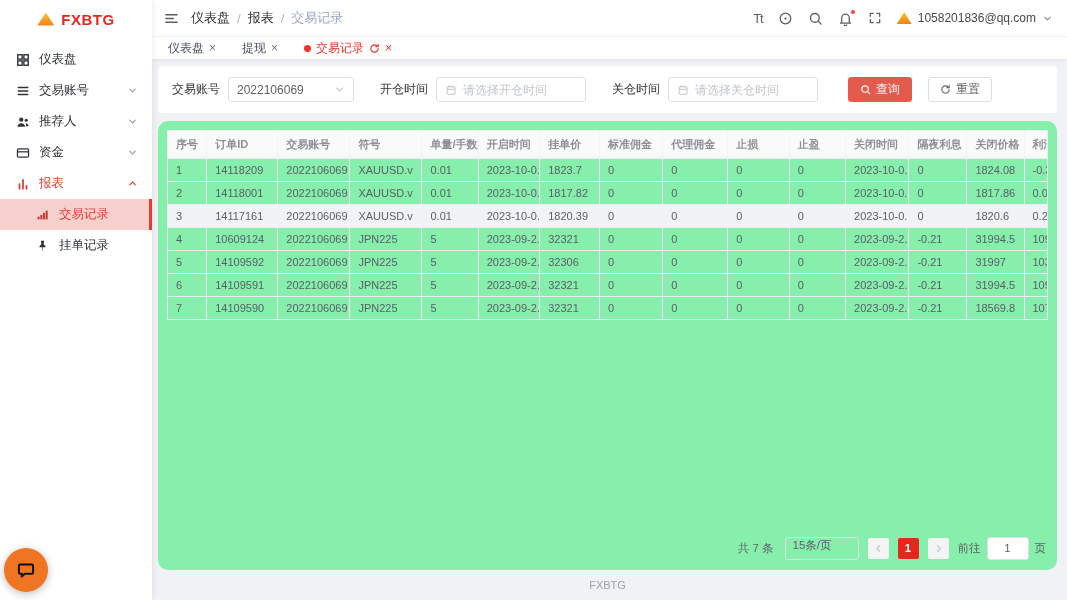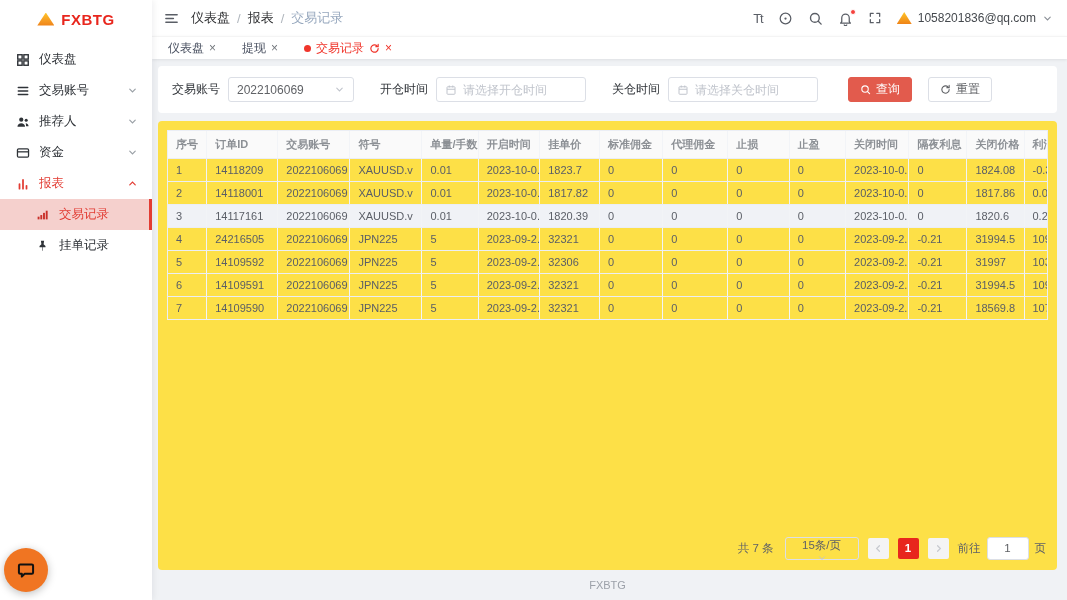--- a/index.html
+++ b/index.html
@@ -59,39 +59,39 @@
   .select-box .sel-chevron { color:#c0c4cc; }
   .date-box { width:150px; height:25px; border:1px solid #dcdfe6; border-radius:3px; background:#fff; display:flex; align-items:center; padding:0 8px; gap:6px; margin-right:26px; }
   .date-box .cal-ico { color:#c0c4cc; flex-shrink:0; }
   .date-box input { border:none; outline:none; width:100%; font-size:12px; color:#000000; font-family:"Liberation Sans",sans-serif; background:transparent; }
   .date-box input::placeholder { color:#c0c4cc; }
   .btn { height:25px; padding:0 11px; border-radius:3px; font-size:12px; display:flex; align-items:center; gap:5px; cursor:pointer; font-family:"Liberation Sans",sans-serif; }
   .btn-query { background:#e25b4d; border:1px solid #e25b4d; color:#fff; margin-left:4px; }
   .btn-reset { background:#fff; border:1px solid #dcdfe6; color:#606266; margin-left:16px; }
 
   
-  .table-card { margin-top:8px; background:#fde047; border-radius:4px; padding:9px 9px 6px; flex:1; min-height:0; display:flex; flex-direction:column; }
+  .table-card { margin-top:8px; background:#86efac; border-radius:10px; padding:9px 9px 6px; flex:1; min-height:0; display:flex; flex-direction:column; }
   .table-wrap { border:1px solid #ebeef5; border-bottom:none; }
   table { width:100%; border-collapse:collapse; table-layout:fixed; font-size:11px; color:#5a5e66; }
   th { background:#fafafa; color:#8c9095; font-weight:bold; text-align:left; padding:6px 8px; border-bottom:1px solid #ebeef5; border-right:1px solid #f2f4f7; white-space:nowrap; overflow:hidden; }
   td { padding:5px 8px; border-bottom:1px solid #ebeef5; border-right:1px solid #f2f4f7; white-space:nowrap; overflow:hidden; }
   th:last-child, td:last-child { border-right:none; }
   tr.hover td { background:#f0f2f6; }
   th:nth-child(1){width:4.4%} th:nth-child(2){width:8.1%} th:nth-child(3){width:8.2%}
   th:nth-child(4){width:8.2%} th:nth-child(5){width:6.4%} th:nth-child(6){width:7%}
   th:nth-child(7){width:6.8%} th:nth-child(8){width:7.2%} th:nth-child(9){width:7.4%}
   th:nth-child(10){width:7%} th:nth-child(11){width:6.4%} th:nth-child(12){width:7.2%}
   th:nth-child(13){width:6.6%} th:nth-child(14){width:6.5%}
 
   .table-spacer { flex:1; }
 
   
   .pagination { display:flex; align-items:center; justify-content:flex-end; gap:9px; padding:9px 2px 4px; font-size:11.5px; color:#606266; flex-shrink:0; }
   .pg-total { margin-right:2px; }
-  .pg-size { width:74px; height:23px; border:1px solid #dcdfe6; border-radius:3px; display:flex; align-items:center; justify-content:space-between; padding:0 7px; color:#606266; cursor:pointer;flex-direction:column; }
+  .pg-size { width:74px; height:23px; border:1px solid #dcdfe6; border-radius:3px; display:flex; align-items:flex-start; justify-content:space-between; padding:0 7px; color:#606266; cursor:pointer; }
   .pg-size .sel-chevron { color:#c0c4cc; }
   .pg-btn { width:21px; height:21px; border-radius:2px; background:#f4f4f5; color:#c6c9cf; display:flex; align-items:center; justify-content:center; cursor:pointer; }
   .pg-num { width:21px; height:21px; border-radius:2px; background:#e8261d; color:#fff; font-weight:bold; display:flex; align-items:center; justify-content:center; cursor:pointer; }
   .pg-goto { display:flex; align-items:center; gap:6px; }
   .pg-goto input { width:42px; height:23px; border:1px solid #dcdfe6; border-radius:3px; text-align:center; font-size:11.5px; color:#606266; outline:none; font-family:"Liberation Sans",sans-serif; }
 
   
   .footer { flex-shrink:0; text-align:center; padding:7px 0 6px; color:#9ca1a9; font-size:11px; line-height:1.55; }
 
   
@@ -414,21 +414,21 @@
                   <td>0</td>
                   <td>0</td>
                   <td>0</td>
                   <td>2023-10-0...</td>
                   <td>0</td>
                   <td>1820.6</td>
                   <td>0.21</td>
                 </tr>
                 <tr>
                   <td>4</td>
-                  <td>24216505</td>
+                  <td>10609124</td>
                   <td>2022106069</td>
                   <td>JPN225</td>
                   <td>5</td>
                   <td>2023-09-2...</td>
                   <td>32321</td>
                   <td>0</td>
                   <td>0</td>
                   <td>0</td>
                   <td>0</td>
                   <td>2023-09-2...</td>

